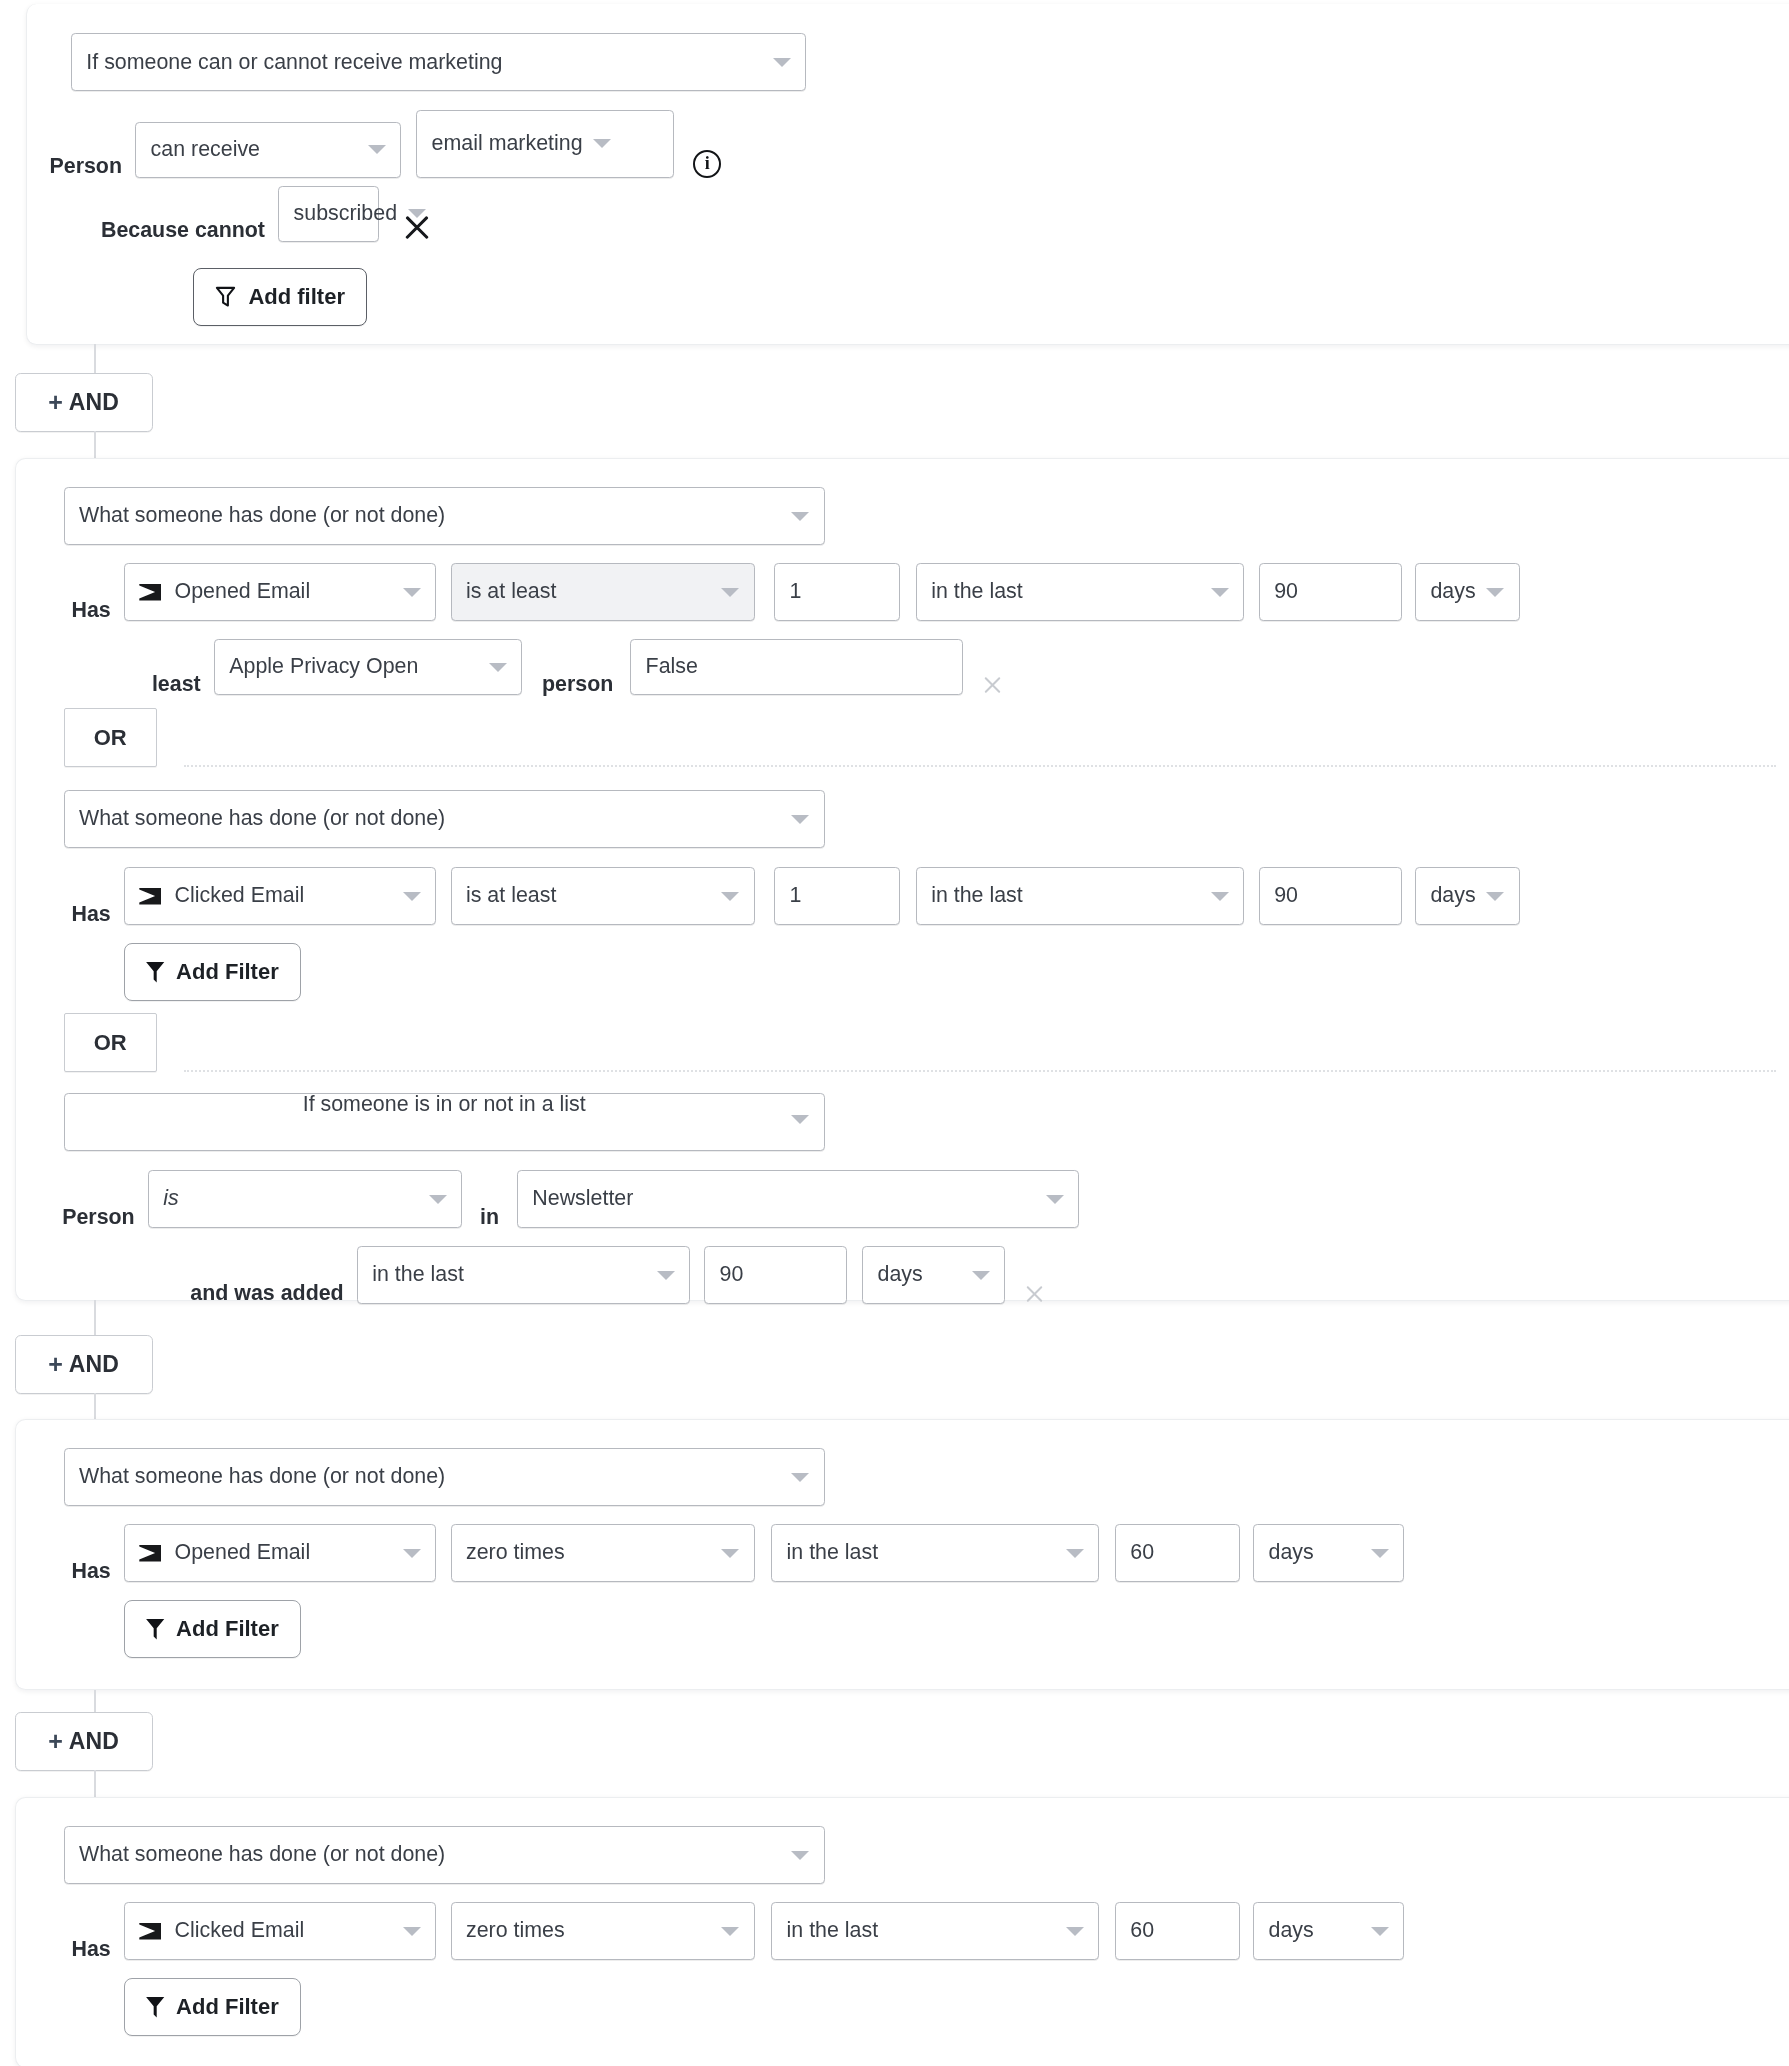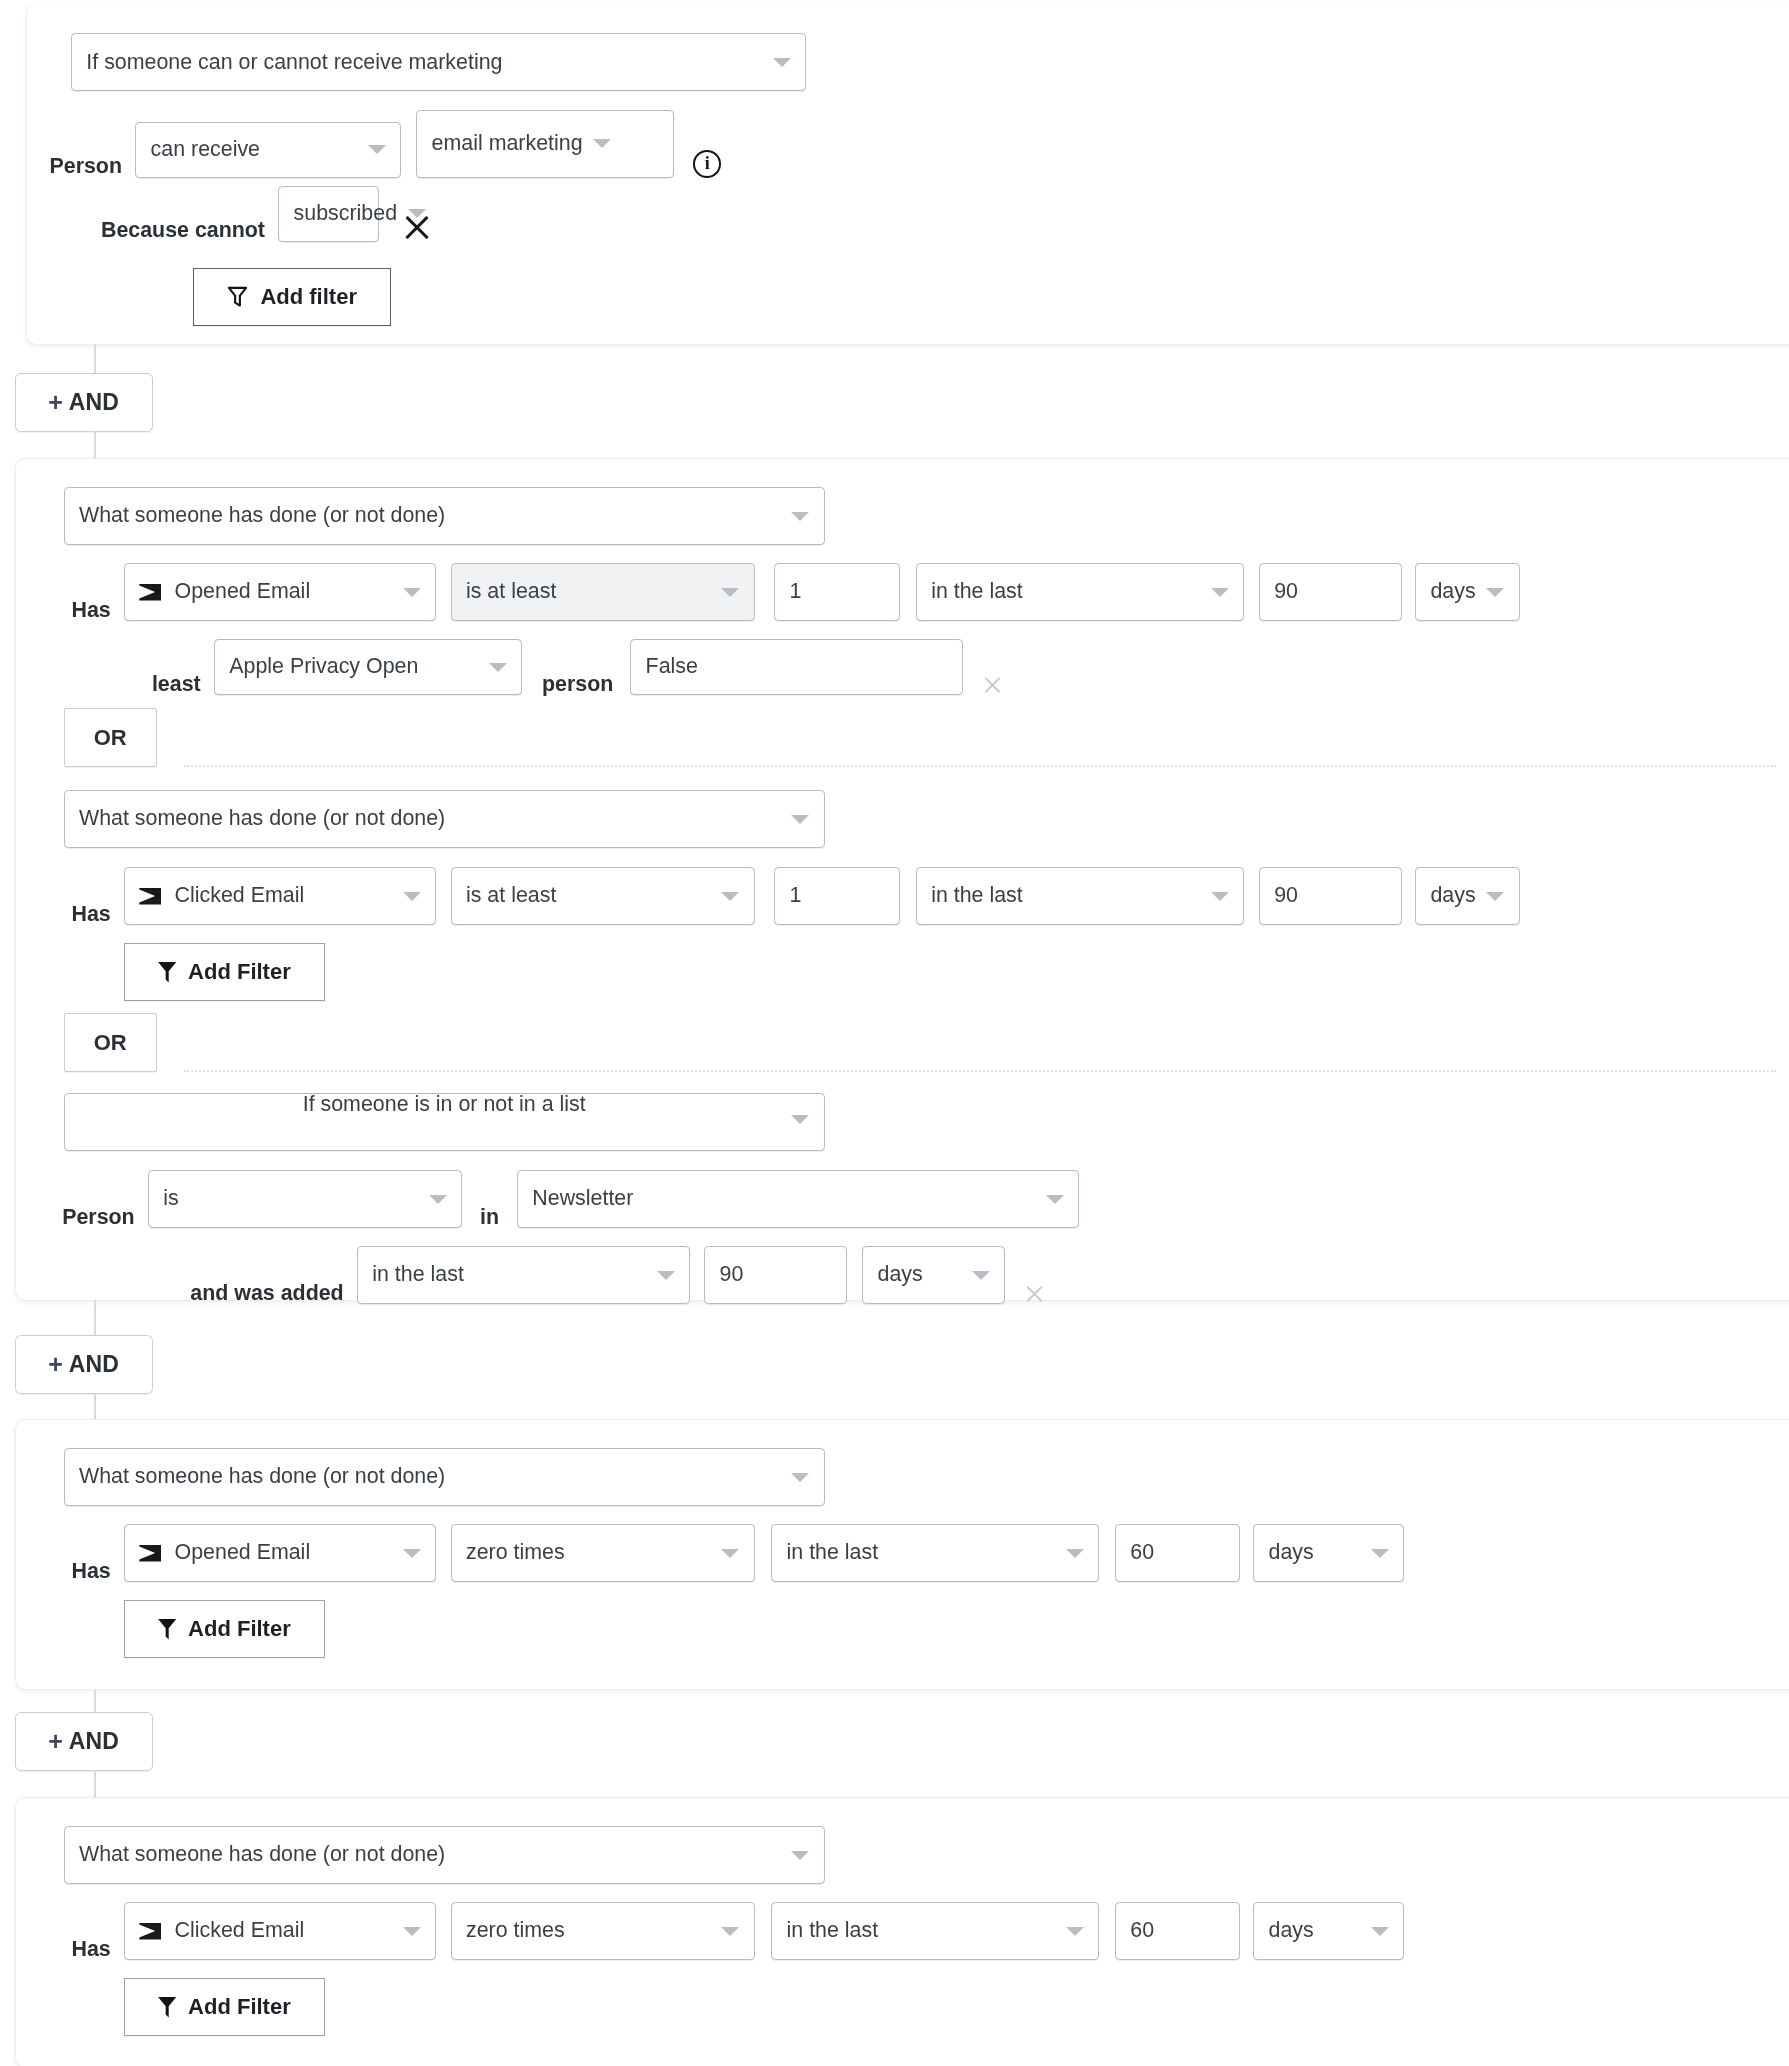--- a/index.html
+++ b/index.html
@@ -103,24 +103,24 @@
   .conn {
     position: absolute;
     width: 1.9px;
     background: #d9dbdf;
   }
 
   
   .addbtn {
     display: inline-flex; align-items: center;
     border: 1.4px solid #5b5f66;
-    border-radius: 0;
+    border-radius: 8px;
     background: #fff;
     height: 58px;
-    padding: 0 33px;
+    padding: 0 21px;
     font-size: 22px; font-weight: bold; color: #1d2126;
     box-shadow: 0 1px 0 rgba(0,0,0,0.05);
   }
   .addbtn.soft { border-color: #9ea2a8; }
   .funnel-outline {
     width: 21px; height: 23px; margin-right: 12.4px; flex: 0 0 auto;
   }
   .funnel-solid {
     width: 19px; height: 21px; margin-right: 11.4px; flex: 0 0 auto;
     background: #111317;
@@ -304,21 +304,21 @@
     <span class="ordash"></span>
   </div>
 
   <div class="ctl wide" style="position:absolute; left:48px; top:634px; width:761px; height:58px;flex-direction:column;">
     <span class="txt">If someone is in or not in a list</span>
     <span class="caret"></span>
   </div>
 
   <div class="row" style="position:absolute; left:0px; top:711px;">
     <span class="lbl" style="width:119px; text-align:right; display:inline-block; margin-right:13.3px;">Person</span>
-    <span class="ctl" style="width:314px; height:58px;">
+    <span class="ctl" style="width:314px; height:58px;font-style:italic;">
       <span class="txt">is</span>
       <span class="caret"></span>
     </span>
     <span class="lbl" style="margin-left:18px; margin-right:18px;">in</span>
     <span class="ctl" style="width:562px; height:58px;">
       <span class="txt">Newsletter</span>
       <span class="caret"></span>
     </span>
   </div>
 

